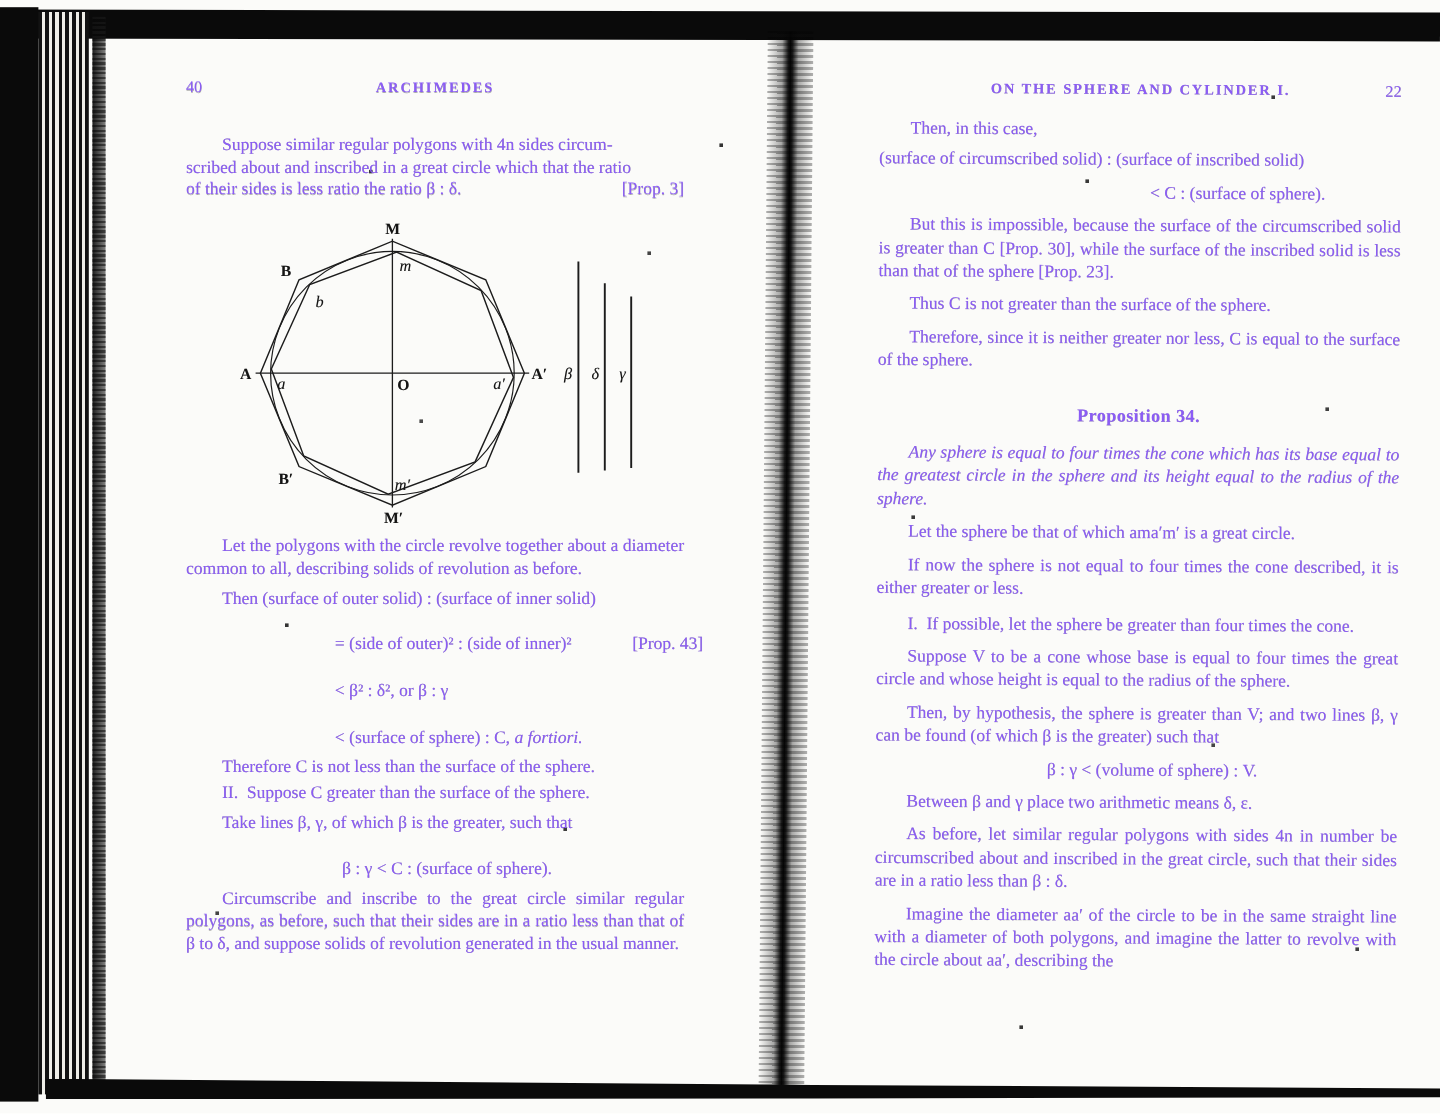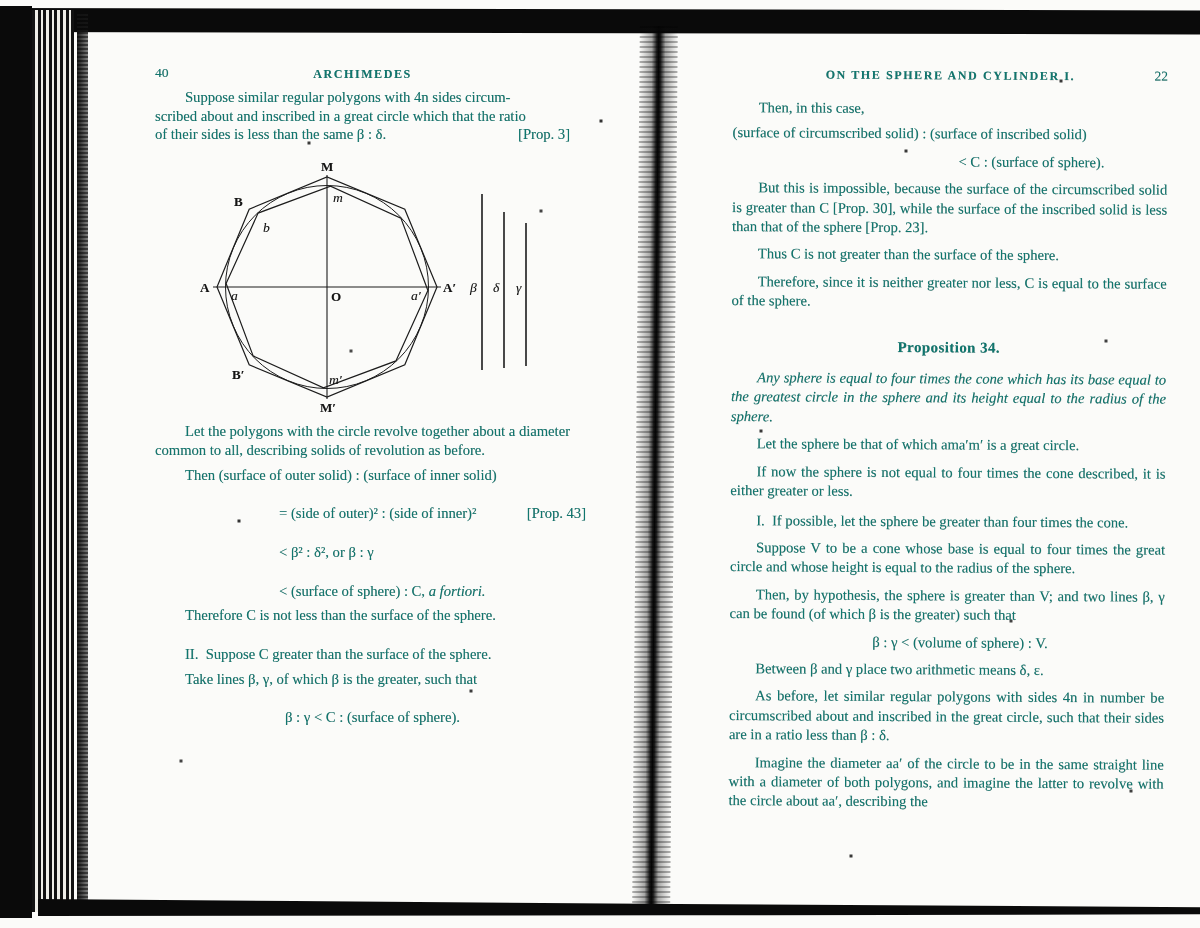--- a/index.html
+++ b/index.html
@@ -1,18 +1,18 @@
 <!DOCTYPE html>
 <html><head>
 <meta charset="utf-8">
 <style>
   html,body { margin:0; padding:0; background:#ffffff; }
   #scan {
     position:relative; width:1200px; height:928px; overflow:hidden;
-    background:#fbfbf9; color:#0f766e;
+    background:#fbfbf9; color:#8b5cf6;
     font-family:"Liberation Serif", serif;
     text-decoration:underline;
   }
   
   .top-bar {
     position:absolute; left:6px; top:8px; width:1194px; height:24px;
     background:#0a0a0a; transform:rotate(0.12deg); transform-origin:left center;
   }
   .bottom-bar {
     position:absolute; left:38px; top:899px; width:1162px; height:17px;
@@ -59,21 +59,21 @@
   .running-head { font-size:12px; font-weight:bold; letter-spacing:1.6px; }
   .pnum { position:absolute; top:0; font-size:13.5px; }
   .pnum-left  { left:0; }
   .pnum-right { right:0; }
   .p { margin:6px 0 0; text-align:justify; text-indent:30px; }
   .page-right .p { margin-top:8px; text-indent:26px; }
   .noindent { text-indent:0 !important; }
   .line { white-space:nowrap; }
   .indent { text-indent:30px; }
   .l3 { display:flex; justify-content:space-between; white-space:normal; }
-  .para1 { margin-top:4px; }
+  .para1 { margin-top:28px; }
   .eqblock { margin:3px 0 2px 124px; }
   .eqline { position:relative; margin-top:20px; white-space:nowrap; }
   .eqref { position:absolute; right:-16px; }
   .eqcenter { margin-top:20px; text-align:center; text-indent:0; }
   .page-left .eqcenter { padding-left:20px; }
   .eq-offset { margin-top:6px; margin-left:200px; text-indent:0; white-space:nowrap; }
   .prop-head { margin-top:26px; text-align:center; font-weight:bold; font-size:15px; letter-spacing:0.4px; }
   .italic { font-style:italic; }
   .figure { margin:14px 0 6px 25px; }
   .figure svg { display:block; }
@@ -96,21 +96,21 @@
   <div class="page page-left">
     <div class="header">
       <span class="pnum pnum-left">40</span>
       <span class="running-head">ARCHIMEDES</span>
     </div>
 
     <div class="para1">
       <div class="line indent">Suppose similar regular polygons with 4n sides circum-</div>
       <div class="line">scribed about and inscribed in a great circle which that the ratio</div>
       <div class="l3">
-        <span>of their sides is less than the same β : δ.</span>
+        <span>of their sides is less ratio the ratio β : δ.</span>
         <span>[Prop. 3]</span>
       </div>
     </div>
 
     <div class="figure">
       <svg width="362" height="258" viewBox="0 0 362 258">
         <g fill="none" stroke="#1c1c1c">
           <circle cx="147" cy="129" r="101.5" stroke-width="1"></circle>
           <polygon stroke-width="1.2" points="257,129 224.8,51.2 147,19 69.2,51.2 37,129 69.2,206.8 147,239 224.8,206.8"></polygon>
           <polygon stroke-width="1.2" points="247.9,132.5 220.9,60.1 150.5,28.1 78.1,55.1 46.1,125.5 73.1,197.9 143.5,229.9 215.9,202.9"></polygon>
@@ -146,23 +146,24 @@
         <span>= (side of outer)² : (side of inner)²</span>
         <span class="eqref">[Prop. 43]</span>
       </div>
       <div class="eqline">&lt; β² : δ², or β : γ</div>
       <div class="eqline">
         <span>&lt; (surface of sphere) : C, </span><span class="italic">a fortiori.</span>
       </div>
     </div>
 
     <p class="p">Therefore C is not less than the surface of the sphere.</p>
-    <p class="p" style="margin-top:20px">II.&nbsp;&nbsp;Suppose C greater than the surface of the sphere.</p>
+    <p class="p" style="margin-top:3px">II.&nbsp;&nbsp;Suppose C greater than the surface of the sphere.</p>
     <p class="p">Take lines β, γ, of which β is the greater, such that</p>
     <p class="p eqcenter">β : γ &lt; C : (surface of sphere).</p>
+    <p class="p">Circumscribe and inscribe to the great circle similar regular polygons, as before, such that their sides are in a ratio less than that of β to δ, and suppose solids of revolution generated in the usual manner.</p>
   </div>
 
   <div class="page page-right">
     <div class="header">
       <span class="running-head">ON THE SPHERE AND CYLINDER I.</span>
       <span class="pnum pnum-right">22</span>
     </div>
 
     <p class="p" style="margin-top:14px">Then, in this case,</p>
     <p class="p noindent" style="margin-top:6px; white-space:nowrap">(surface of circumscribed solid) : (surface of inscribed solid)</p>

